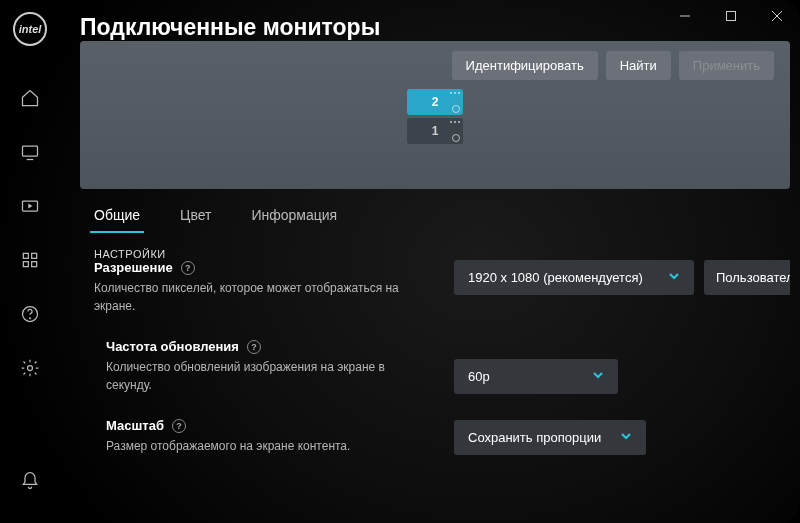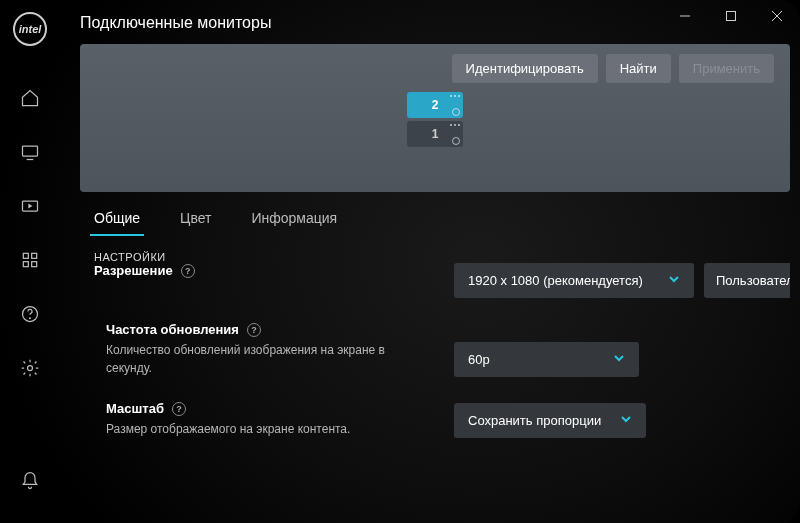--- a/index.html
+++ b/index.html
@@ -20,21 +20,21 @@
   .rail { width:60px; height:100%; display:flex; flex-direction:column; align-items:center; padding-top:12px; }
   .logo { width:34px; height:34px; border:2px solid #ccc; border-radius:50%; display:flex; align-items:center; justify-content:center; font-size:11px; font-style:italic; font-weight:bold; color:#ddd; margin-bottom:40px; }
   .rail-icons { display:flex; flex-direction:column; gap:30px; align-items:center; }
   .rail-icon { width:24px; height:24px; display:flex; align-items:center; justify-content:center; color:#bbb; cursor:pointer; }
   .rail-icon svg { width:20px; height:20px; stroke:#bbb; stroke-width:1.5; fill:none; }
   .rail-spacer { flex:1; }
   .rail-bottom { margin-bottom:30px; }
 
   
   .main { flex:1; padding:14px 10px 0 20px; display:flex; flex-direction:column; overflow:hidden; }
-  .title { font-size:16px; font-weight:400; margin-bottom:12px; color:#fff; }
+  .title { font-size:23px; font-weight:700; color:#fff; }
 
   .display-panel {
     background: linear-gradient(180deg, #5a6068 0%, #4e545b 100%);
     border-radius:4px; height:148px; position:relative; margin-bottom:8px;
   }
   .panel-actions { position:absolute; top:10px; right:16px; display:flex; gap:8px; }
   .panel-btn { background:#6c7179; color:#fff; font-size:13px; padding:7px 14px; border:none; border-radius:3px; cursor:pointer; }
   .panel-btn.disabled { color:#8a8e95; cursor:default; }
   .monitors { position:absolute; left:50%; top:48px; transform:translateX(-50%); display:flex; flex-direction:column; align-items:flex-end; gap:3px; }
   .monitor { width:56px; height:26px; border-radius:3px; position:relative; display:flex; align-items:center; justify-content:center; color:#fff; font-size:12px; font-weight:600; }
@@ -182,20 +182,21 @@
 
     <div class="settings-area">
       <div class="settings-label">НАСТРОЙКИ</div>
 
       <div class="setting-row">
         <div class="setting-left">
           <div class="setting-title">
             <span>Разрешение</span>
             <span class="help-icon">?</span>
           </div>
+          <div class="setting-desc">Количество пикселей, которое может отображаться на экране.</div>
         </div>
         <div class="setting-right">
           <div class="select">
             <span>1920 x 1080 (рекомендуется)</span>
             <span class="chev"><svg viewBox="0 0 12 12">
                   <polyline points="2,4 6,8 10,4"></polyline>
                 </svg></span>
           </div>
           <div class="user-btn">Пользователь</div>
         </div>
@@ -203,21 +204,21 @@
 
       <div class="setting-row indent">
         <div class="setting-left" style="flex-basis:328px">
           <div class="setting-title">
             <span>Частота обновления</span>
             <span class="help-icon">?</span>
           </div>
           <div class="setting-desc">Количество обновлений изображения на экране в секунду.</div>
         </div>
         <div class="setting-right">
-          <div class="select" style="width:185px">
+          <div class="select" style="width:164px">
             <span>60p</span>
             <span class="chev"><svg viewBox="0 0 12 12">
                   <polyline points="2,4 6,8 10,4"></polyline>
                 </svg></span>
           </div>
         </div>
       </div>
 
       <div class="setting-row indent">
         <div class="setting-left" style="flex-basis:328px">

